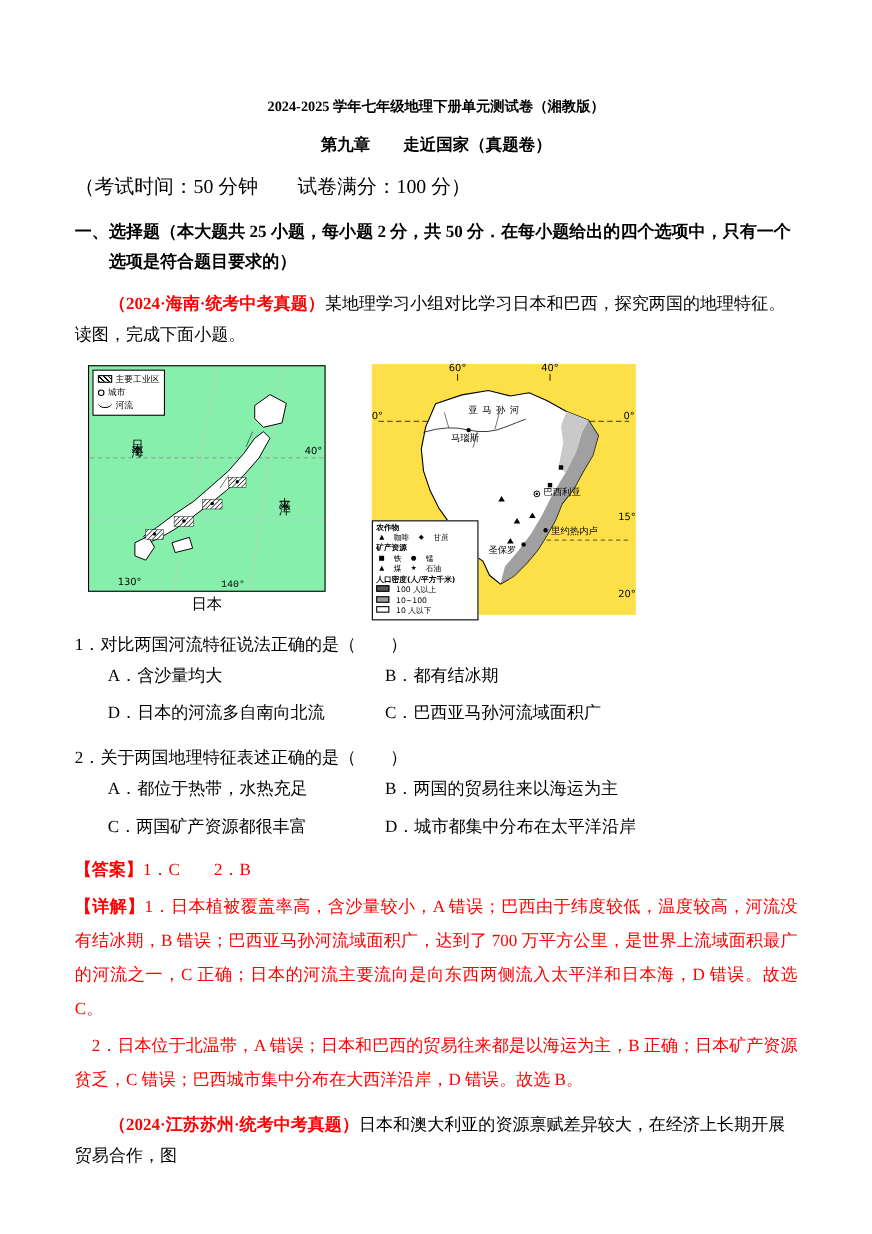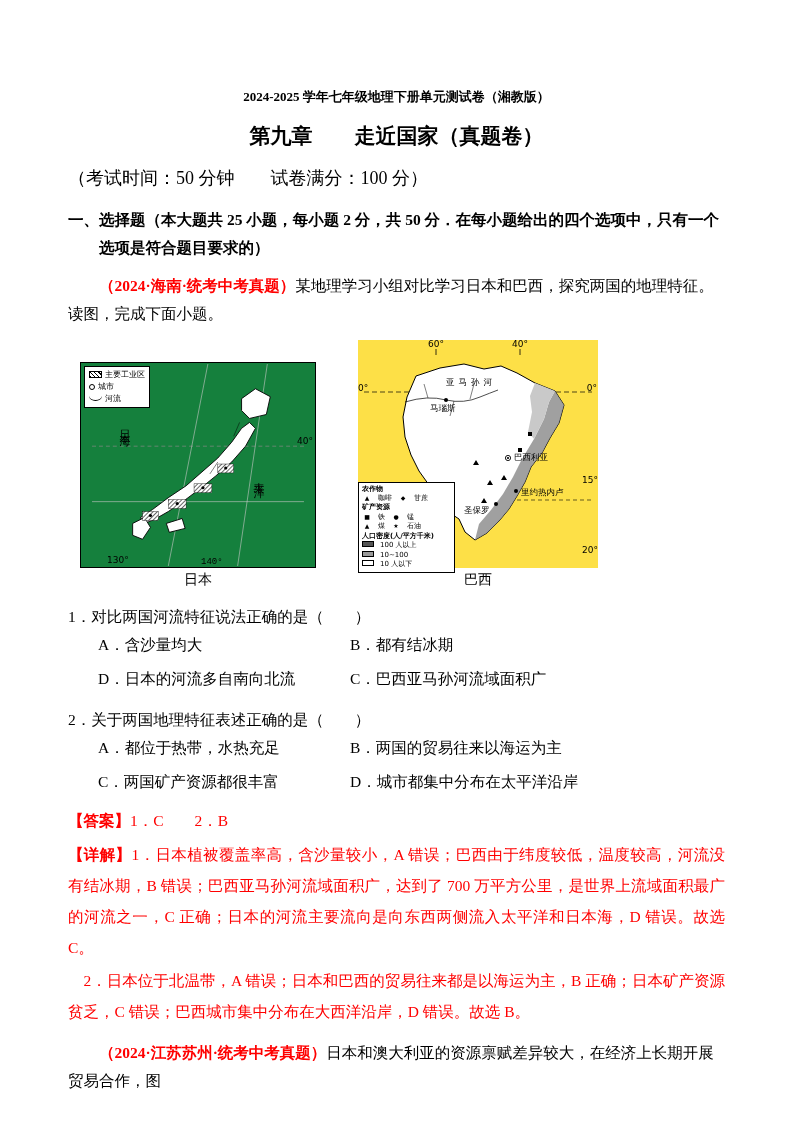--- a/index.html
+++ b/index.html
@@ -4,35 +4,35 @@
 <style>
   * { margin:0; padding:0; box-sizing:border-box; }
   html,body { background:#ffffff; }
   body {
     width:793px; height:1122px; overflow:hidden;
     color:#000; font-family:"Liberation Serif","DejaVu Serif",serif;
   }
   .page { padding:88px 68px 0 68px; }
 
   .doc-title   { font-size:13px; font-weight:700; text-align:center; }
-  .doc-chapter { font-size:21px; font-weight:700; text-align:center; margin-top:16px; }
+  .doc-chapter { font-size:15px; font-weight:700; text-align:center; margin-top:16px; }
   .doc-exam    { font-size:18px; text-align:left; margin-top:16px; }
 
   .section-heading {
     margin-top:16px; font-weight:700; font-size:15.5px; line-height:1.8;
     padding-left:2em; text-indent:-2em;
   }
   .q-intro { margin-top:10px; text-indent:2em; font-size:15.5px; line-height:1.8; }
   .src-tag { color:#ff0000; font-weight:700; }
 
   
   .maps-row { display:flex; align-items:flex-end; gap:42px; margin:12px 0 0 12px; }
   .map-fig  { text-align:center; }
   .map-frame{ position:relative; }
-  .jp-frame { width:236px; height:206px; border:1px solid #000; background:#15803d; }
+  .jp-frame { width:216px; height:206px; border:1px solid #000; background:#86efac; }
   .bz-frame { width:240px; height:228px; background:#fde047; }
   .map-svg  { display:block; width:100%; height:100%; }
   .map-caption { font-size:14px; margin-top:3px; }
 
   .mlabel { position:absolute; font-size:9px; line-height:1; white-space:nowrap;
             font-family:"DejaVu Sans","Liberation Sans",sans-serif; }
   .mlabel.cn { font-size:8.5px; }
   .vlabel { position:absolute; writing-mode:vertical-rl; font-size:11px; letter-spacing:3px;
             line-height:1; font-family:"DejaVu Sans","Liberation Sans",sans-serif; }
 
@@ -224,21 +224,20 @@
           <div class="bzl-row">
             <span class="shade shade2"></span>
             <span>10~100</span>
           </div>
           <div class="bzl-row">
             <span class="shade shade3"></span>
             <span>10 人以下</span>
           </div>
         </div>
       </div>
-      <figcaption class="map-caption">巴西</figcaption>
     </figure>
   </div>
 
   <p class="stem">1．对比两国河流特征说法正确的是（　　）</p>
   <div class="opt-grid">
     <span class="opt">A．含沙量均大</span>
     <span class="opt">B．都有结冰期</span>
     <span class="opt">D．日本的河流多自南向北流</span>
     <span class="opt">C．巴西亚马孙河流域面积广</span>
   </div>

